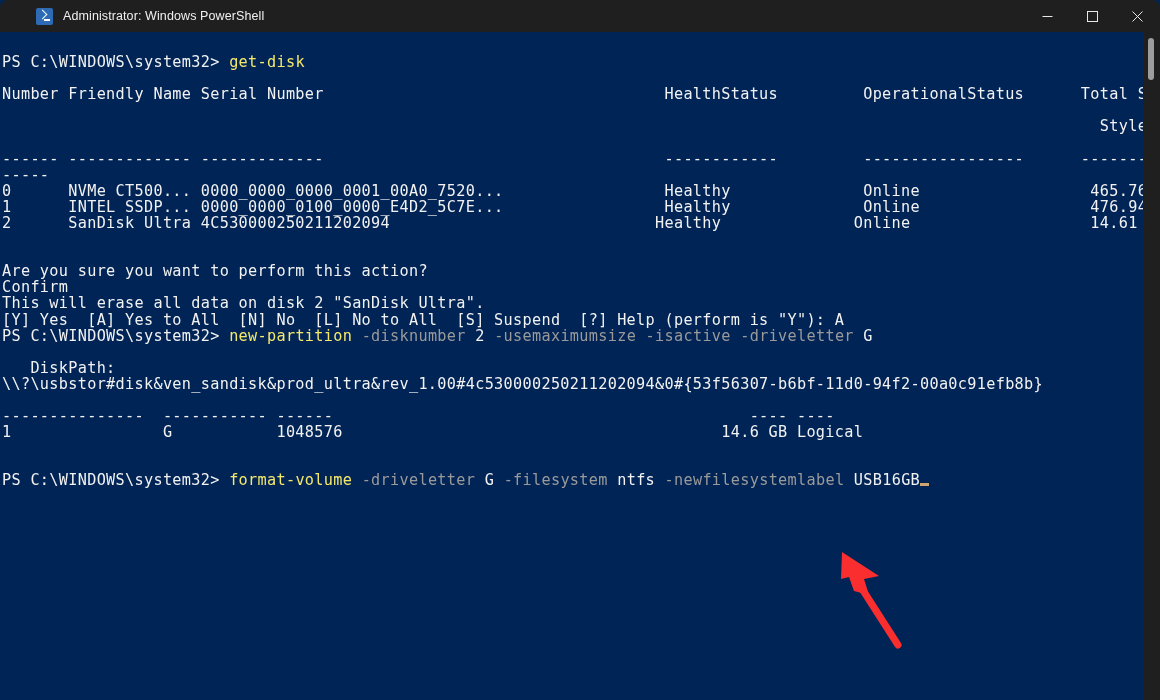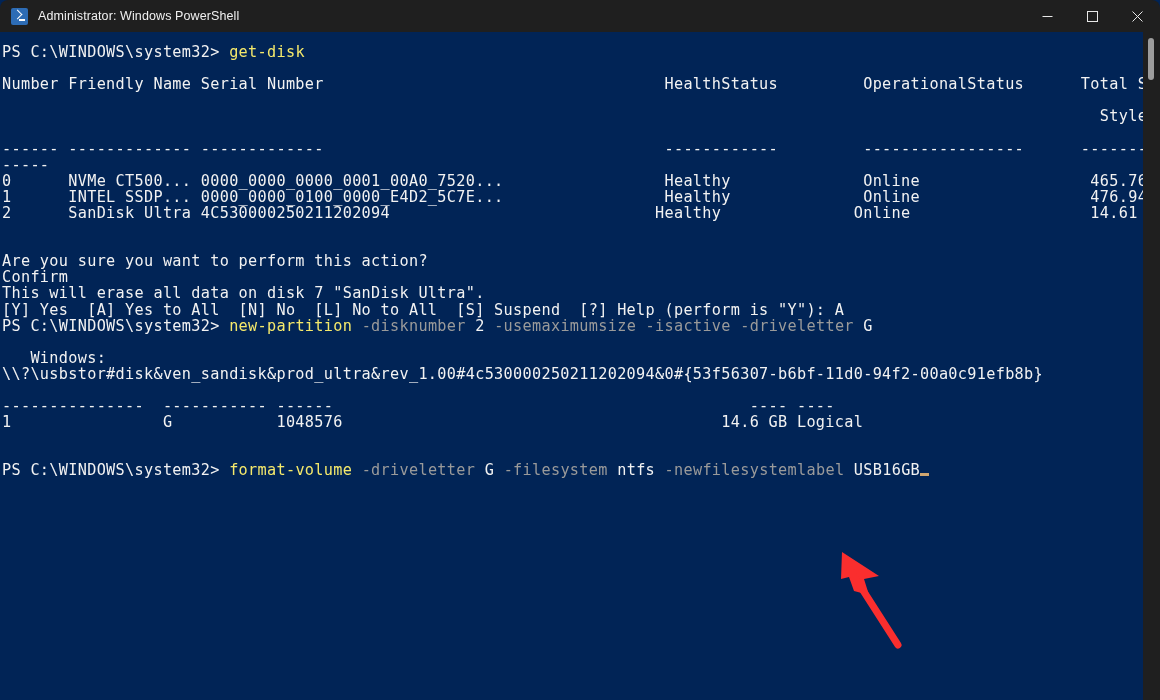--- a/index.html
+++ b/index.html
@@ -22,20 +22,21 @@
 
   
   .titlebar {
     position: absolute; top: 0; left: 0;
     width: 1160px; height: 32px;
     background: #1f1f1f;
     display: flex;
     align-items: center;
     border-top-left-radius: 8px;
     border-top-right-radius: 8px;
+    padding-left: 25px;
   }
   .ps-icon {
     width: 17px; height: 17px;
     margin-left: 11px; margin-right: 10px;
     background: #2d6cb5;
     border-radius: 2px;
     position: relative;
     flex: none;
   }
   .ps-icon::before {
@@ -74,21 +75,21 @@
   }
   .win-btn:last-child { border-top-right-radius: 8px; }
   .glyph-min, .glyph-max, .glyph-close { display: block; }
 
   
   .terminal {
     position: absolute;
     top: 32px; left: 0;
     width: 1143px; height: 668px;
     background: #012456;
-    padding: 12px 0 0 2px;
+    padding: 22px 0 0 2px;
     overflow: hidden;
   }
   .line {
     font-family: "DejaVu Sans Mono", monospace;
     font-size: 15.2px;
     line-height: 16.1px;
     color: #f2f2f2;
     white-space: pre;
     letter-spacing: 0.32px;
     height: 16.1px;
@@ -168,27 +169,27 @@
     <div class="line">-----</div>
     <div class="line">0      NVMe CT500... 0000_0000_0000_0001_00A0_7520...                 Healthy              Online                  465.76 GB GPT</div>
     <div class="line">1      INTEL SSDP... 0000_0000_0100_0000_E4D2_5C7E...                 Healthy              Online                  476.94 GB GPT</div>
     <div class="line">2      SanDisk Ultra 4C530000250211202094                            Healthy              Online                   14.61 GB MBR</div>
     <div class="line blank">&nbsp;</div>
 
     <div class="line blank">&nbsp;</div>
 
     <div class="line">Are you sure you want to perform this action?</div>
     <div class="line">Confirm</div>
-    <div class="line">This will erase all data on disk 7 "SanDisk Ultra".</div>
+    <div class="line">This will erase all data on disk 2 "SanDisk Ultra".</div>
     <div class="line">[Y] Yes  [A] Yes to All  [N] No  [L] No to All  [S] Suspend  [?] Help (perform is "Y"): A</div>
 
     <div class="line"><span class="tok-plain">PS C:\WINDOWS\system32&gt; </span><span class="tok-cmd">new-partition</span><span class="tok-plain"> </span><span class="tok-param">-disknumber</span><span class="tok-plain"> </span><span class="tok-plain">2</span><span class="tok-plain"> </span><span class="tok-param">-usemaximumsize</span><span class="tok-plain"> </span><span class="tok-param">-isactive</span><span class="tok-plain"> </span><span class="tok-param">-driveletter</span><span class="tok-plain"> </span><span class="tok-plain">G</span></div>
     <div class="line blank">&nbsp;</div>
 
-    <div class="line">   Windows:</div>
+    <div class="line">   DiskPath:</div>
     <div class="line">\\?\usbstor#disk&amp;ven_sandisk&amp;prod_ultra&amp;rev_1.00#4c530000250211202094&amp;0#{53f56307-b6bf-11d0-94f2-00a0c91efb8b}</div>
     <div class="line blank">&nbsp;</div>
 
     <div class="line">---------------  ----------- ------                                            ---- ----</div>
     <div class="line">1                G           1048576                                        14.6 GB Logical</div>
     <div class="line blank">&nbsp;</div>
     <div class="line blank">&nbsp;</div>
 
     <div class="line"><span class="tok-plain">PS C:\WINDOWS\system32&gt; </span><span class="tok-cmd">format-volume</span><span class="tok-plain"> </span><span class="tok-param">-driveletter</span><span class="tok-plain"> </span><span class="tok-plain">G</span><span class="tok-plain"> </span><span class="tok-param">-filesystem</span><span class="tok-plain"> </span><span class="tok-plain">ntfs</span><span class="tok-plain"> </span><span class="tok-param">-newfilesystemlabel</span><span class="tok-plain"> </span><span class="tok-plain">USB16GB</span><span class="cursor"></span></div>
 

